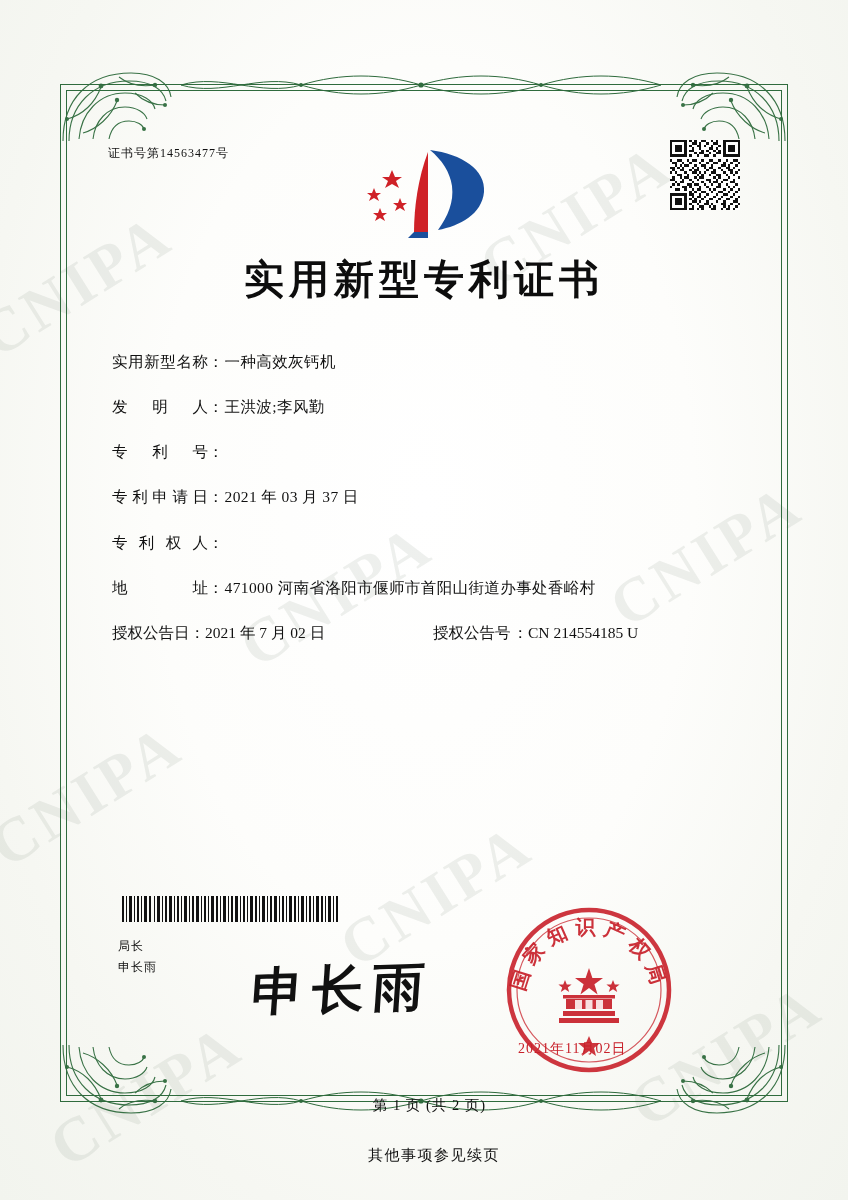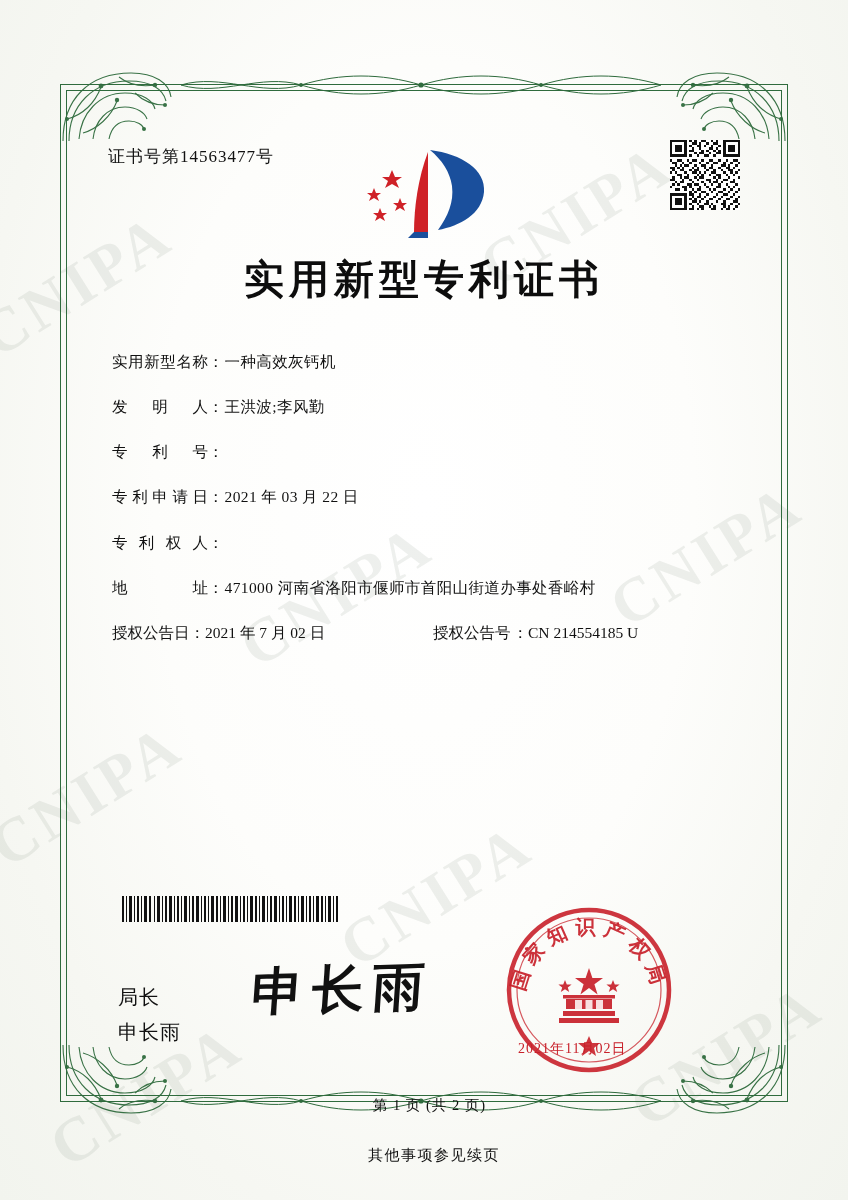--- a/index.html
+++ b/index.html
@@ -53,21 +53,21 @@
 
   .edge-top, .edge-bottom{
     position:absolute;left:120px;right:120px;height:26px;color:#2f6b3d;
   }
   .edge-top{top:-13px;}
   .edge-bottom{bottom:-13px;transform:scaleY(-1);}
 
   
   .cert-no{
     position:absolute;left:108px;top:145px;
-    font-size:17px;color:#111;letter-spacing:1px;
+    font-size:12px;color:#111;letter-spacing:1px;
     font-family:"Liberation Serif","DejaVu Serif",serif;
   }
   .qr{
     position:absolute;right:108px;top:140px;width:70px;height:70px;
   }
   .logo{
     position:absolute;left:50%;top:146px;transform:translateX(-50%);
     width:160px;height:98px;
   }
   .title{
@@ -107,22 +107,22 @@
   }
   .paras p{margin:0 0 2px 0;text-indent:2em;}
 
   
   .barcode{
     position:absolute;left:122px;top:896px;width:218px;height:26px;
   }
 
   
   .sig-label{
-    position:absolute;left:118px;top:980px;
-    font-size:20px;line-height:1.75;color:#111;letter-spacing:1px;
+    position:absolute;left:118px;top:936px;
+    font-size:12px;line-height:1.75;color:#111;letter-spacing:1px;
     font-family:"Liberation Serif","DejaVu Serif",serif;
   }
   .sig-hand{
     position:absolute;left:252px;top:955px;
     font-size:52px;color:#111;letter-spacing:8px;
     font-family:"DejaVu Serif",serif;
     transform:skewX(-6deg) rotate(-2deg);
     font-weight:600;
   }
 
@@ -552,21 +552,21 @@
 
     <div class="row">
       <span class="lbl">
         <span>专</span>
           <span>利</span>
           <span>申</span>
           <span>请</span>
           <span>日</span>
       </span>
       <span class="sep">：</span>
-      <span class="val">2021 年 03 月 22 日</span>
+      <span class="val">2021 年 03 月 37 日</span>
     </div>
 
     <div class="row">
       <span class="lbl">
         <span>专</span>
           <span>利</span>
           <span>权</span>
           <span>人</span>
       </span>
       <span class="sep">：</span>

